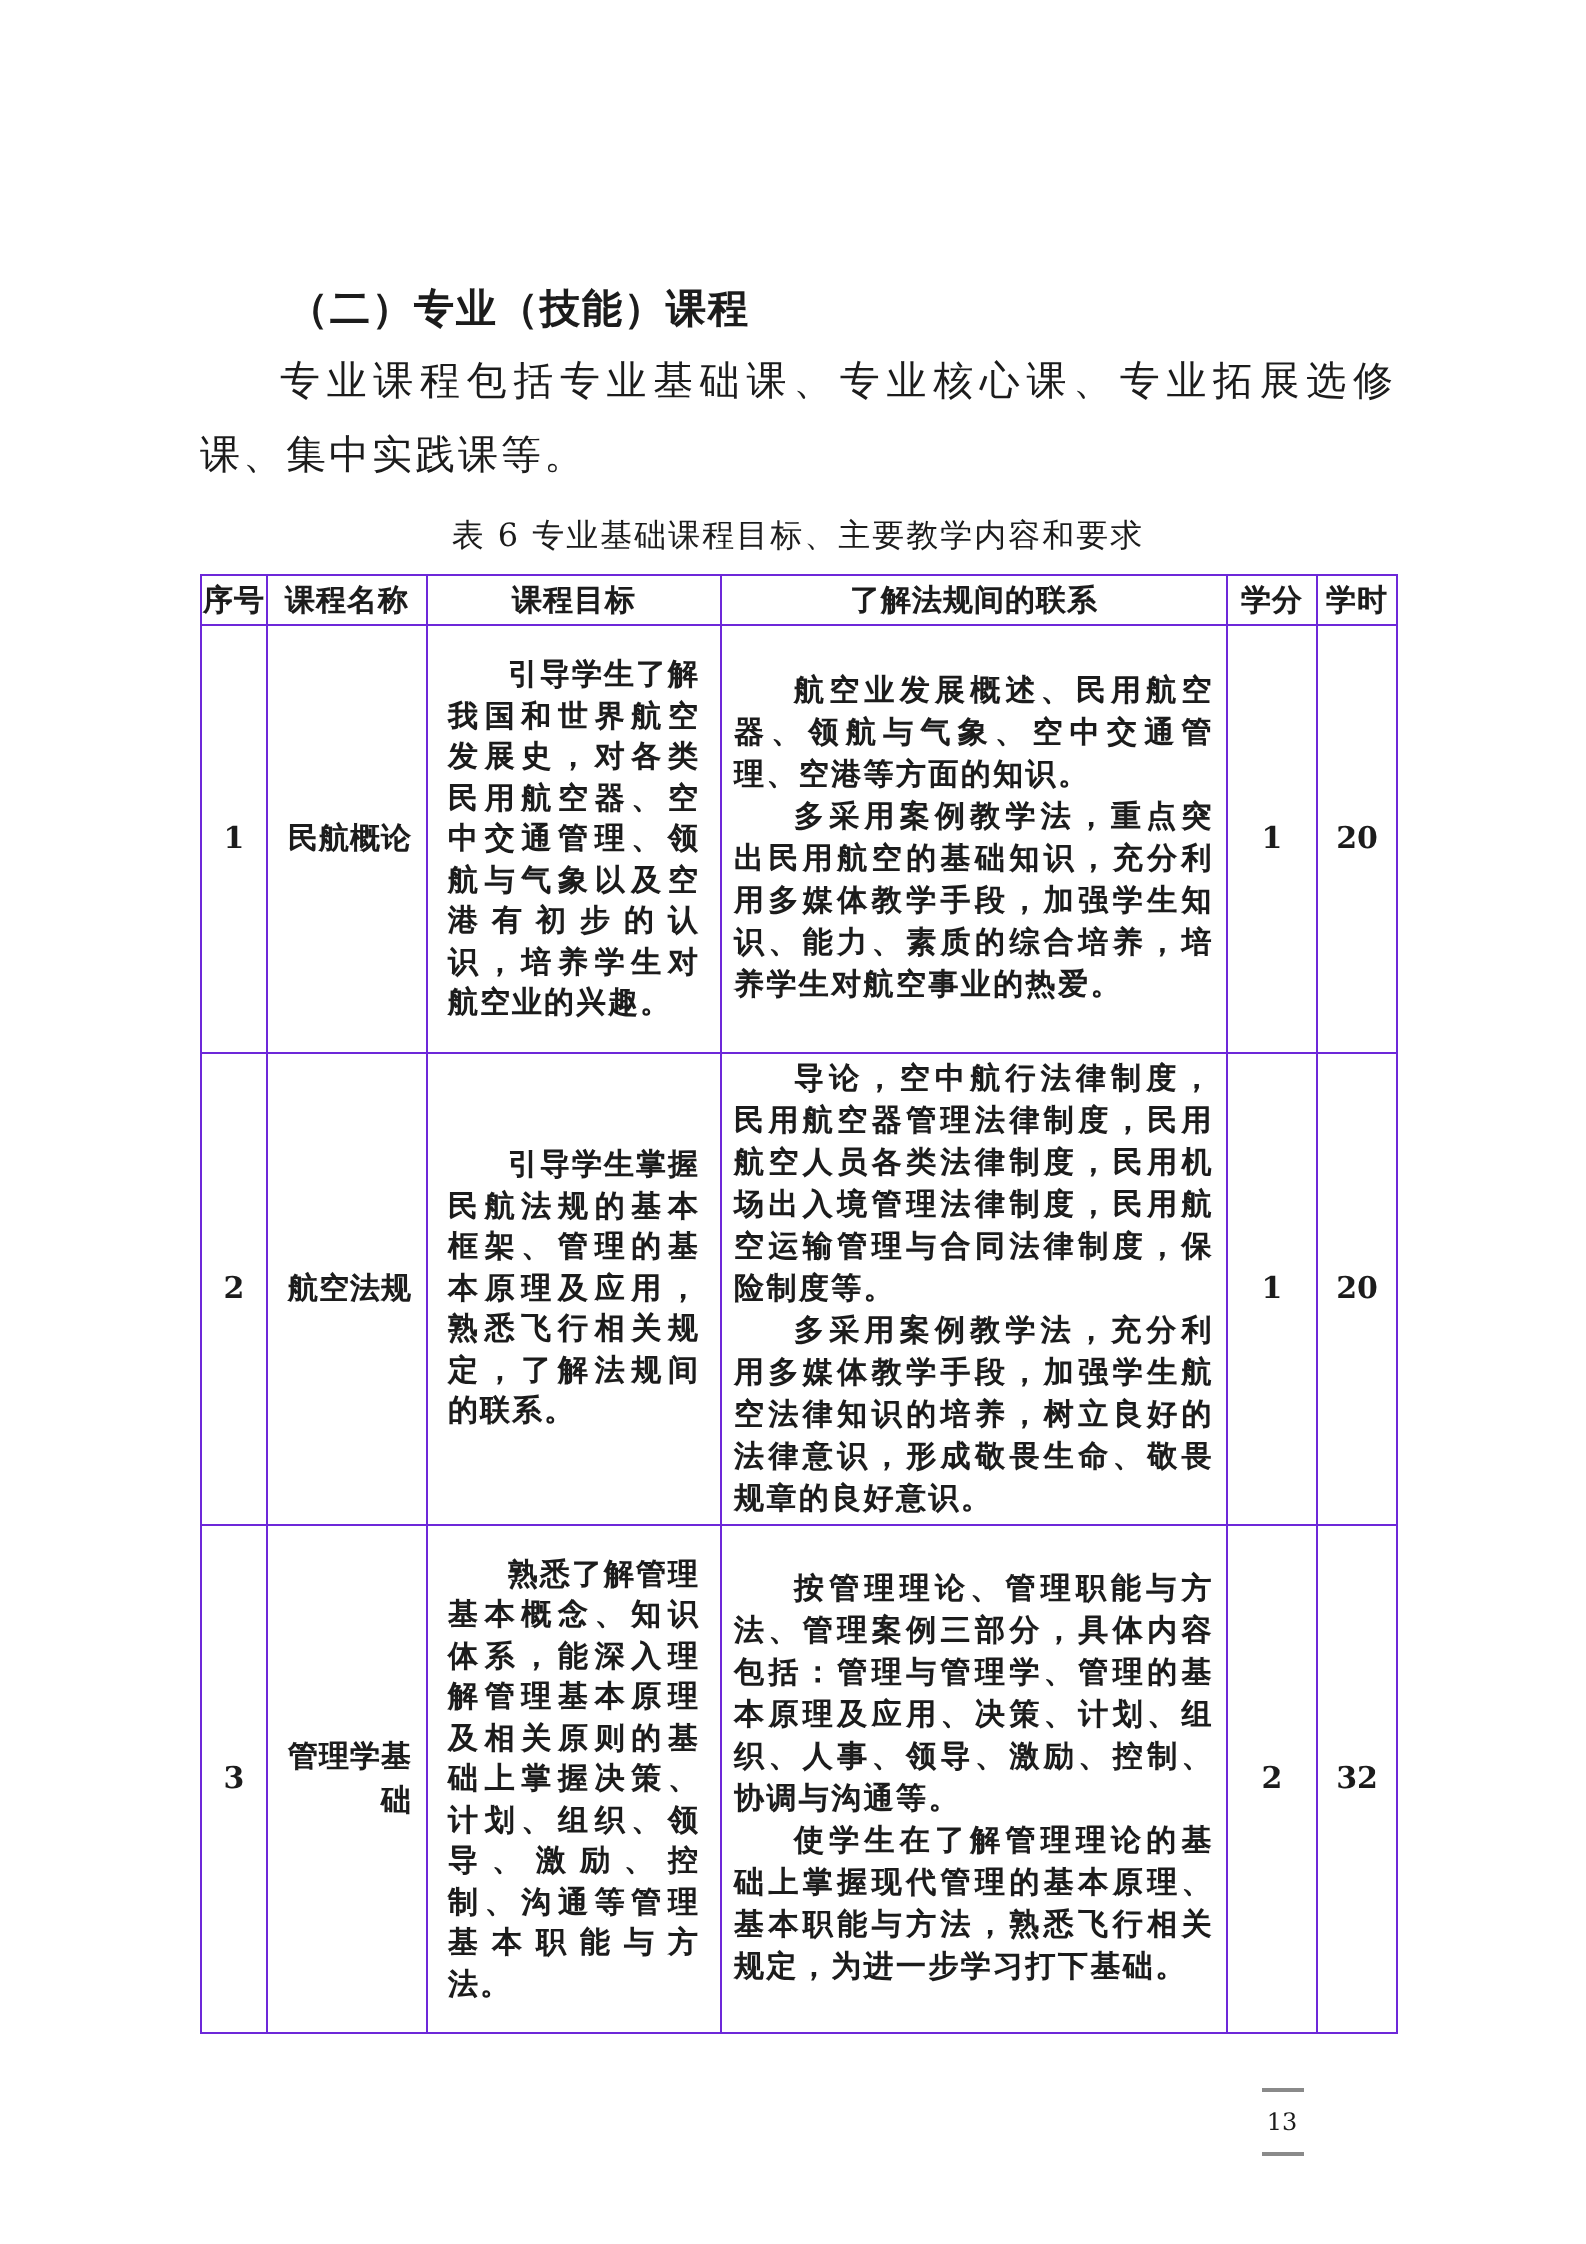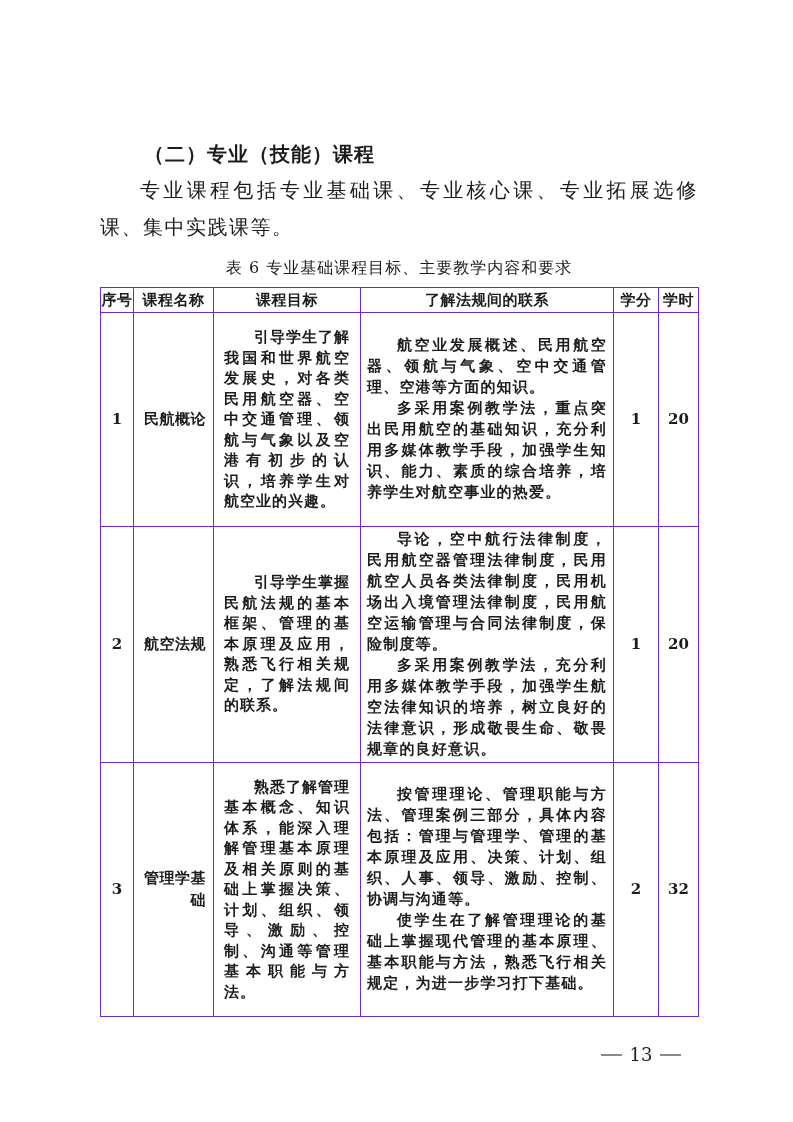--- a/index.html
+++ b/index.html
@@ -89,22 +89,23 @@
   tr.row-2 { height: 195px; }
   tr.row-3 { height: 208px; }
   .page-num {
     position: absolute;
     left: 596px; top: 1044px;
     width: 90px;
     display: flex;
     align-items: center;
     justify-content: center;
     gap: 8px;
-    font-size: 18px;
+    font-size: 12px;
     color: #1c1c1c;
+    flex-direction: column;
   }
   .page-num .dash {
     display: inline-block;
     width: 21px; height: 2px;
     background: #8a8a8a;
   }
 </style>
 </head>
 <body>
 

